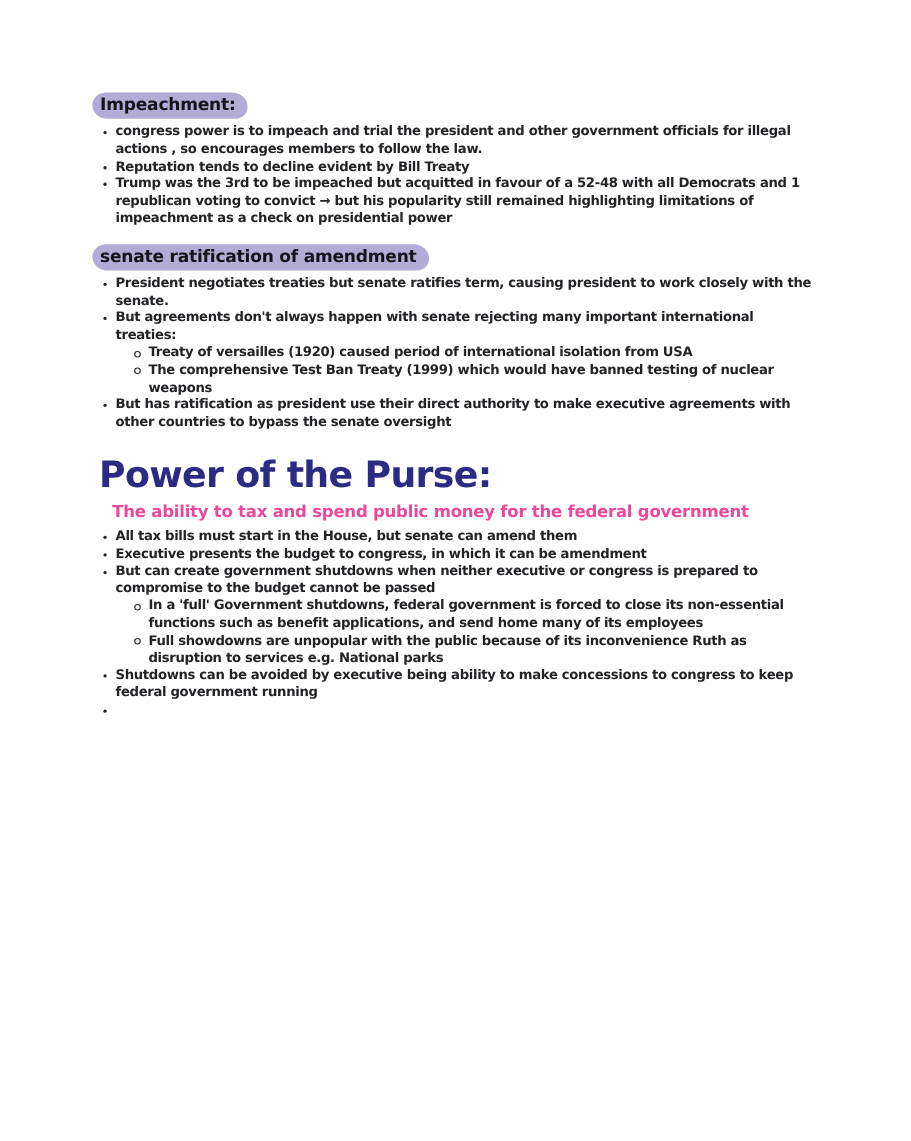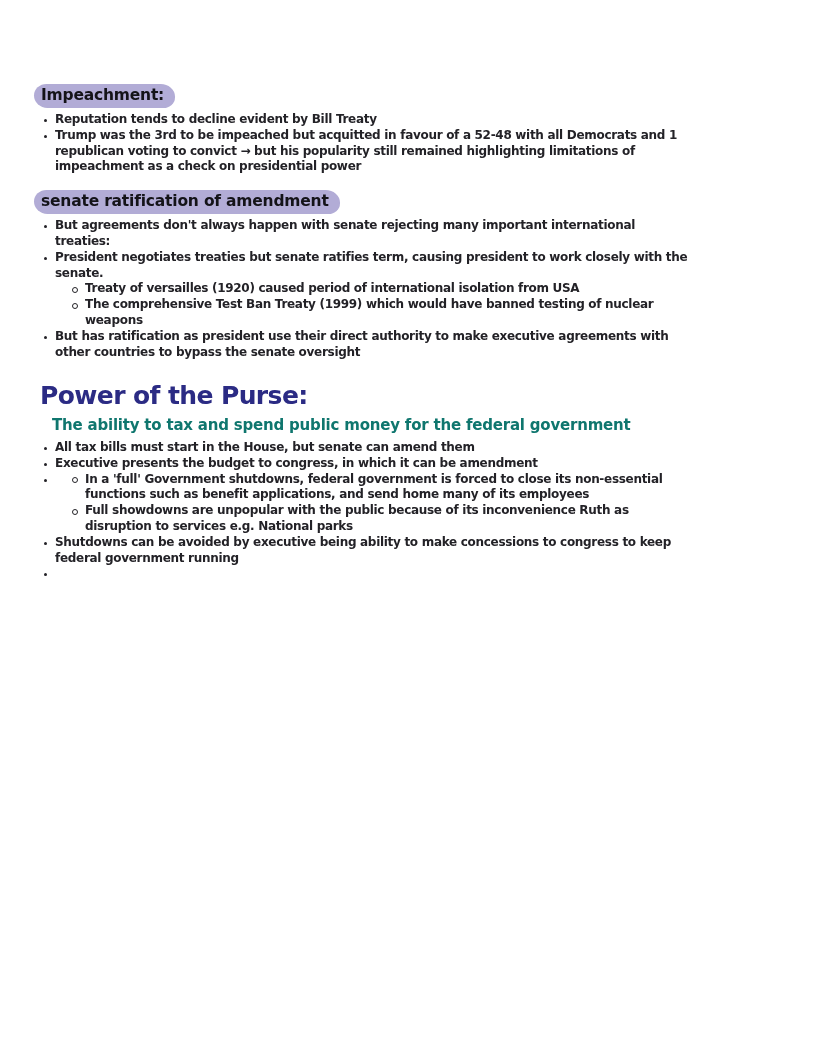--- a/index.html
+++ b/index.html
@@ -6,21 +6,21 @@
     margin: 0;
     padding: 0;
     background: #ffffff;
   }
   .page {
     position: relative;
     width: 828px;
     height: 790px;
     box-sizing: border-box;
     background: #ffffff;
-    padding: 84px 86px 0 40px;
+    padding: 84px 86px 0 90px;
     font-family: "DejaVu Sans", sans-serif;
     color: #232227;
     overflow: hidden;
   }
   section { margin: 0; }
   .section-heading {
     font-size: 15.5px;
     font-weight: bold;
     color: #141318;
     letter-spacing: -0.2px;
@@ -65,67 +65,68 @@
     width: 4px;
     height: 4px;
     border-radius: 50%;
     border: 1.5px solid #232227;
     background: transparent;
     box-sizing: content-box;
   }
   .sec-senate { margin-top: 15px; }
   .sec-purse { margin-top: 23px; }
   .big-title {
-    font-size: 25px;
+    font-size: 33px;
     font-weight: bold;
     color: #2b2b84;
     letter-spacing: -0.6px;
     margin: 0 0 7px 0;
     line-height: 1.05;
   }
   .subtitle {
     font-size: 15px;
     font-weight: bold;
-    color: #0f766e;
+    color: #ec4899;
     letter-spacing: -0.2px;
     margin: 0 0 6px 12px;
     line-height: 1.15;
   }
 </style>
 </head>
 <body>
 
 <div class="page">
 
   <section class="sec-impeachment">
     <h2 class="section-heading"><span class="hl"><span>Impeachment:</span></span></h2>
     <ul class="notes">
+      <li class="li lv1"><span class="mk1"></span><span>congress power is to impeach and trial the president and other government officials for illegal actions , so encourages members to follow the law.</span></li>
       <li class="li lv1"><span class="mk1"></span><span>Reputation tends to decline evident by Bill Treaty</span></li>
       <li class="li lv1"><span class="mk1"></span><span>Trump was the 3rd to be impeached but acquitted in favour of a 52-48 with all Democrats and 1 republican voting to convict → but his popularity still remained highlighting limitations of impeachment as a check on presidential power</span></li>
     </ul>
   </section>
 
   <section class="sec-senate">
     <h2 class="section-heading"><span class="hl"><span>senate ratification of amendment</span></span></h2>
     <ul class="notes">
+      <li class="li lv1"><span class="mk1"></span><span>President negotiates treaties but senate ratifies term, causing president to work closely with the senate.</span></li>
       <li class="li lv1"><span class="mk1"></span><span>But agreements don't always happen with senate rejecting many important international treaties:</span></li>
-      <li class="li lv1"><span class="mk1"></span><span>President negotiates treaties but senate ratifies term, causing president to work closely with the senate.</span></li>
       <li class="li lv2"><span class="mk2"></span><span>Treaty of versailles (1920) caused period of international isolation from USA</span></li>
       <li class="li lv2"><span class="mk2"></span><span>The comprehensive Test Ban Treaty (1999) which would have banned testing of nuclear weapons</span></li>
       <li class="li lv1"><span class="mk1"></span><span>But has ratification as president use their direct authority to make executive agreements with other countries to bypass the senate oversight</span></li>
     </ul>
   </section>
 
   <section class="sec-purse">
     <h1 class="big-title">Power of the Purse:</h1>
     <p class="subtitle">The ability to tax and spend public money for the federal government</p>
     <ul class="notes">
       <li class="li lv1"><span class="mk1"></span><span>All tax bills must start in the House, but senate can amend them</span></li>
       <li class="li lv1"><span class="mk1"></span><span>Executive presents the budget to congress, in which it can be amendment</span></li>
-      <li class="li lv1"><span class="mk1"></span></li>
+      <li class="li lv1"><span class="mk1"></span><span>But can create government shutdowns when neither executive or congress is prepared to compromise to the budget cannot be passed</span></li>
       <li class="li lv2"><span class="mk2"></span><span>In a 'full' Government shutdowns, federal government is forced to close its non-essential functions such as benefit applications, and send home many of its employees</span></li>
       <li class="li lv2"><span class="mk2"></span><span>Full showdowns are unpopular with the public because of its inconvenience Ruth as disruption to services e.g. National parks</span></li>
       <li class="li lv1"><span class="mk1"></span><span>Shutdowns can be avoided by executive being ability to make concessions to congress to keep federal government running</span></li>
       <li class="li lv1"><span class="mk1"></span></li>
     </ul>
   </section>
 
 </div>
 
 </body></html>

